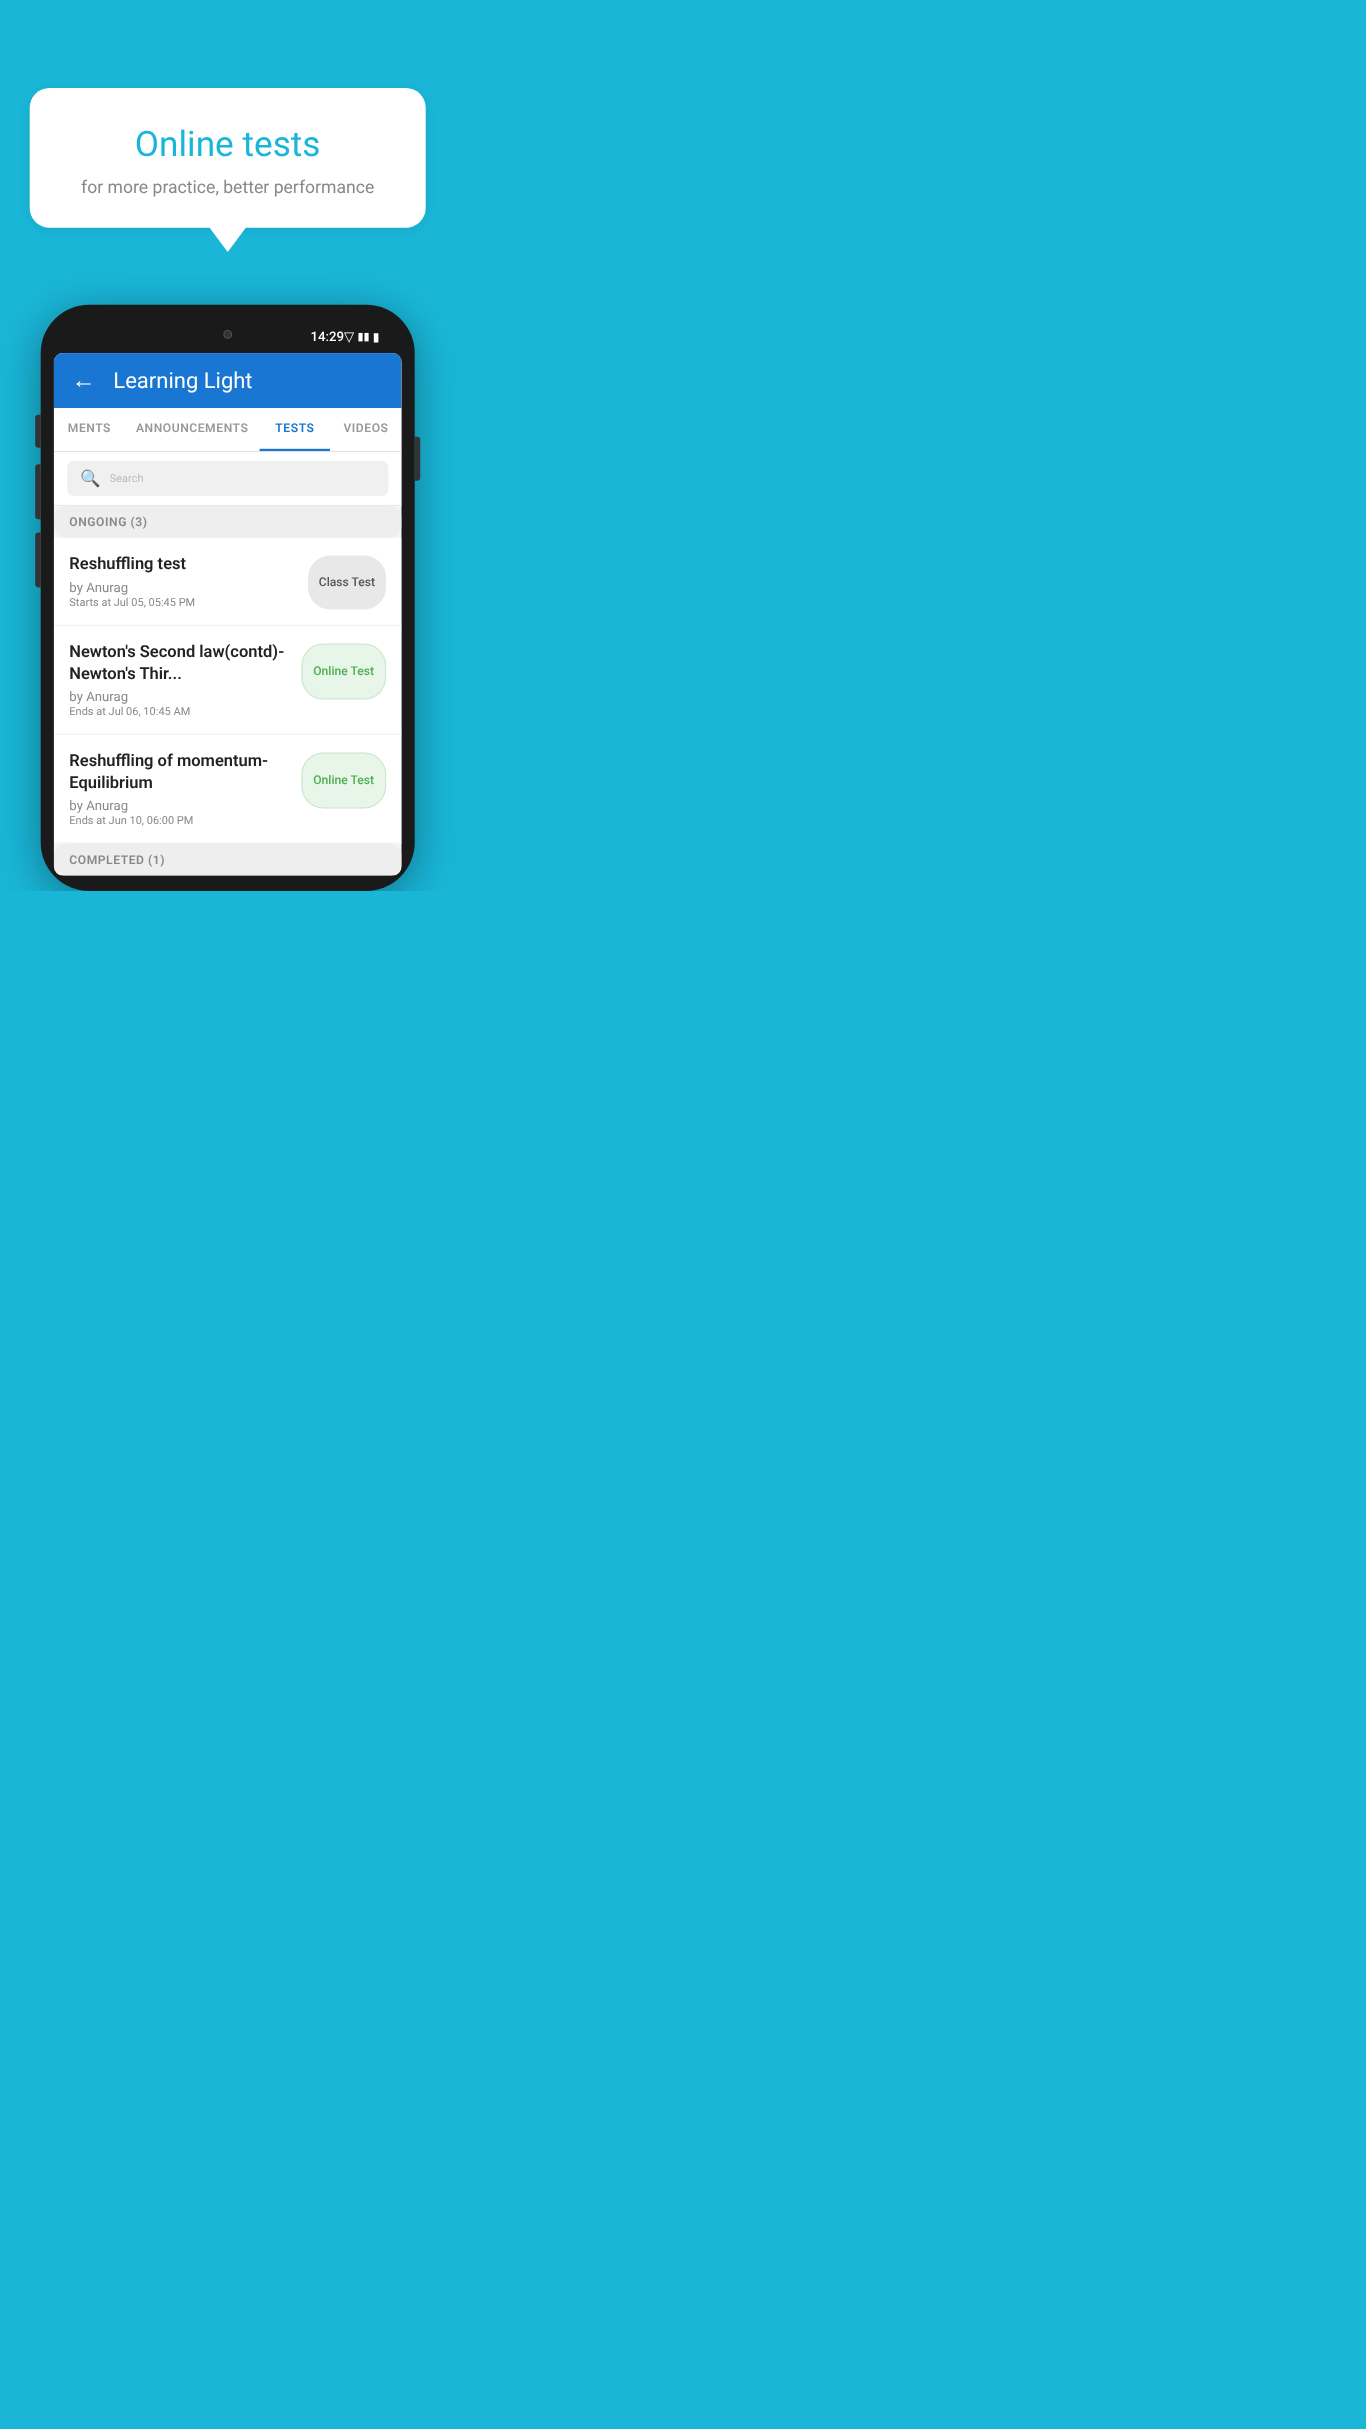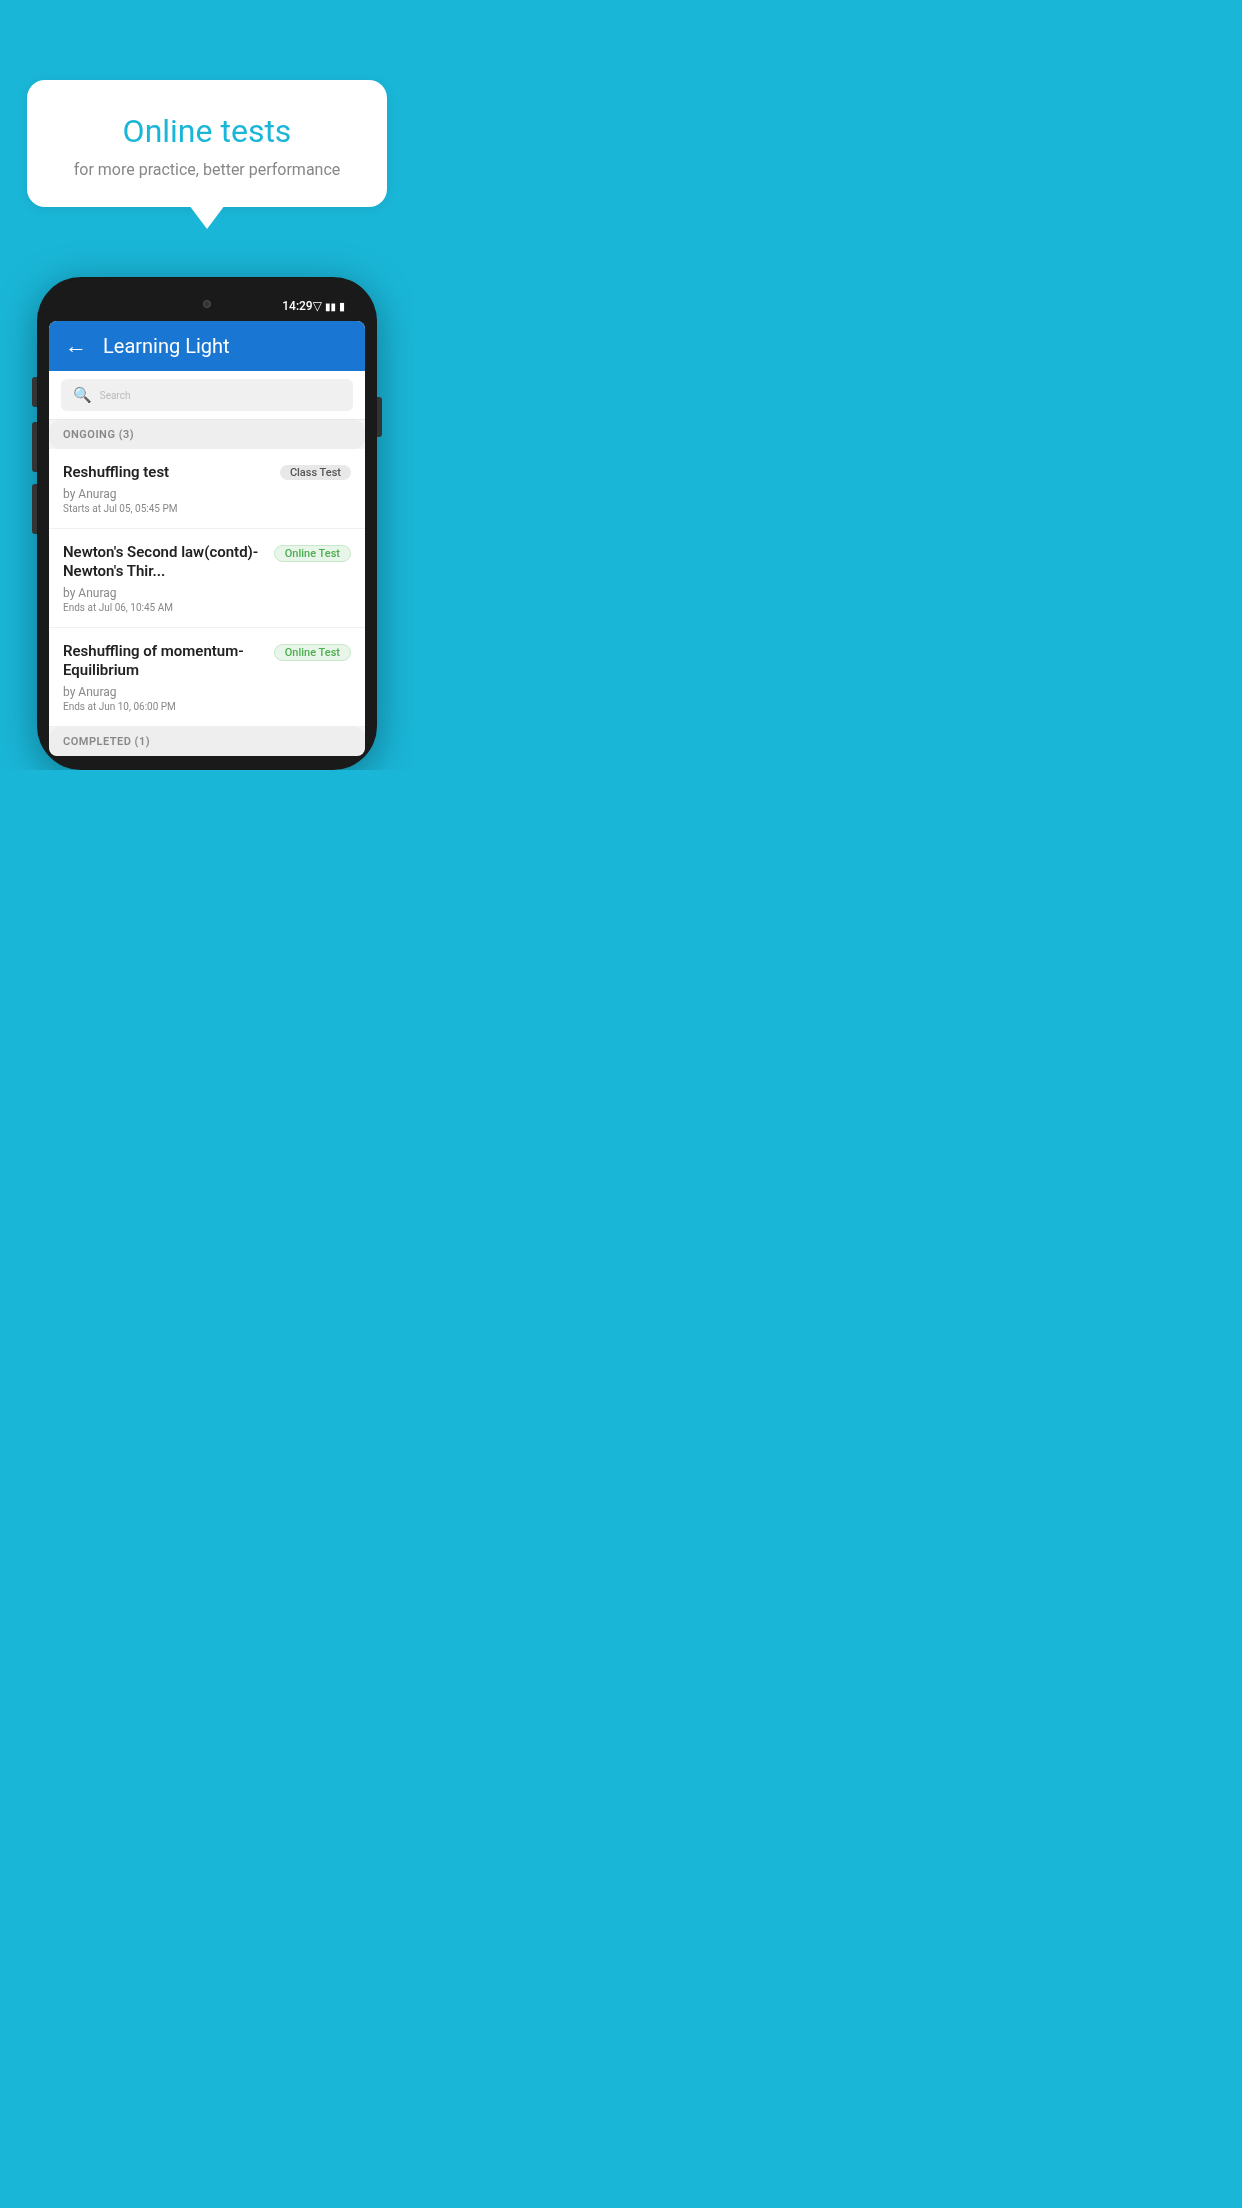--- a/index.html
+++ b/index.html
@@ -235,21 +235,21 @@
       color: #888;
       margin-bottom: 2px;
     }
 
     .test-time {
       font-size: 10px;
       color: #888;
     }
 
     .test-badge {
-      padding: 1px 10px;
+      padding: 18px 10px;
       border-radius: 20px;
       font-size: 11px;
       font-weight: 500;
       white-space: nowrap;
       margin-top: 2px;
       flex-shrink: 0;
     }
 
     .badge-class {
       background: #e8e8e8;
@@ -333,20 +333,26 @@
       </div>
     </div>
 
     <div class="phone-screen">
 
       <div class="app-bar">
         <span class="back-arrow">←</span>
         <span class="app-title">Learning Light</span>
       </div>
 
+      <div class="tabs-bar">
+        <div class="tab-item">MENTS</div>
+        <div class="tab-item">ANNOUNCEMENTS</div>
+        <div class="tab-item active">TESTS</div>
+        <div class="tab-item">VIDEOS</div>
+      </div>
 
       <div class="search-container">
         <div class="search-bar">
           <span style="color:#aaa;font-size:15px;">🔍</span>
           <span class="search-placeholder">Search</span>
         </div>
       </div>
 
       <div class="section-header">ONGOING (3)</div>
 

